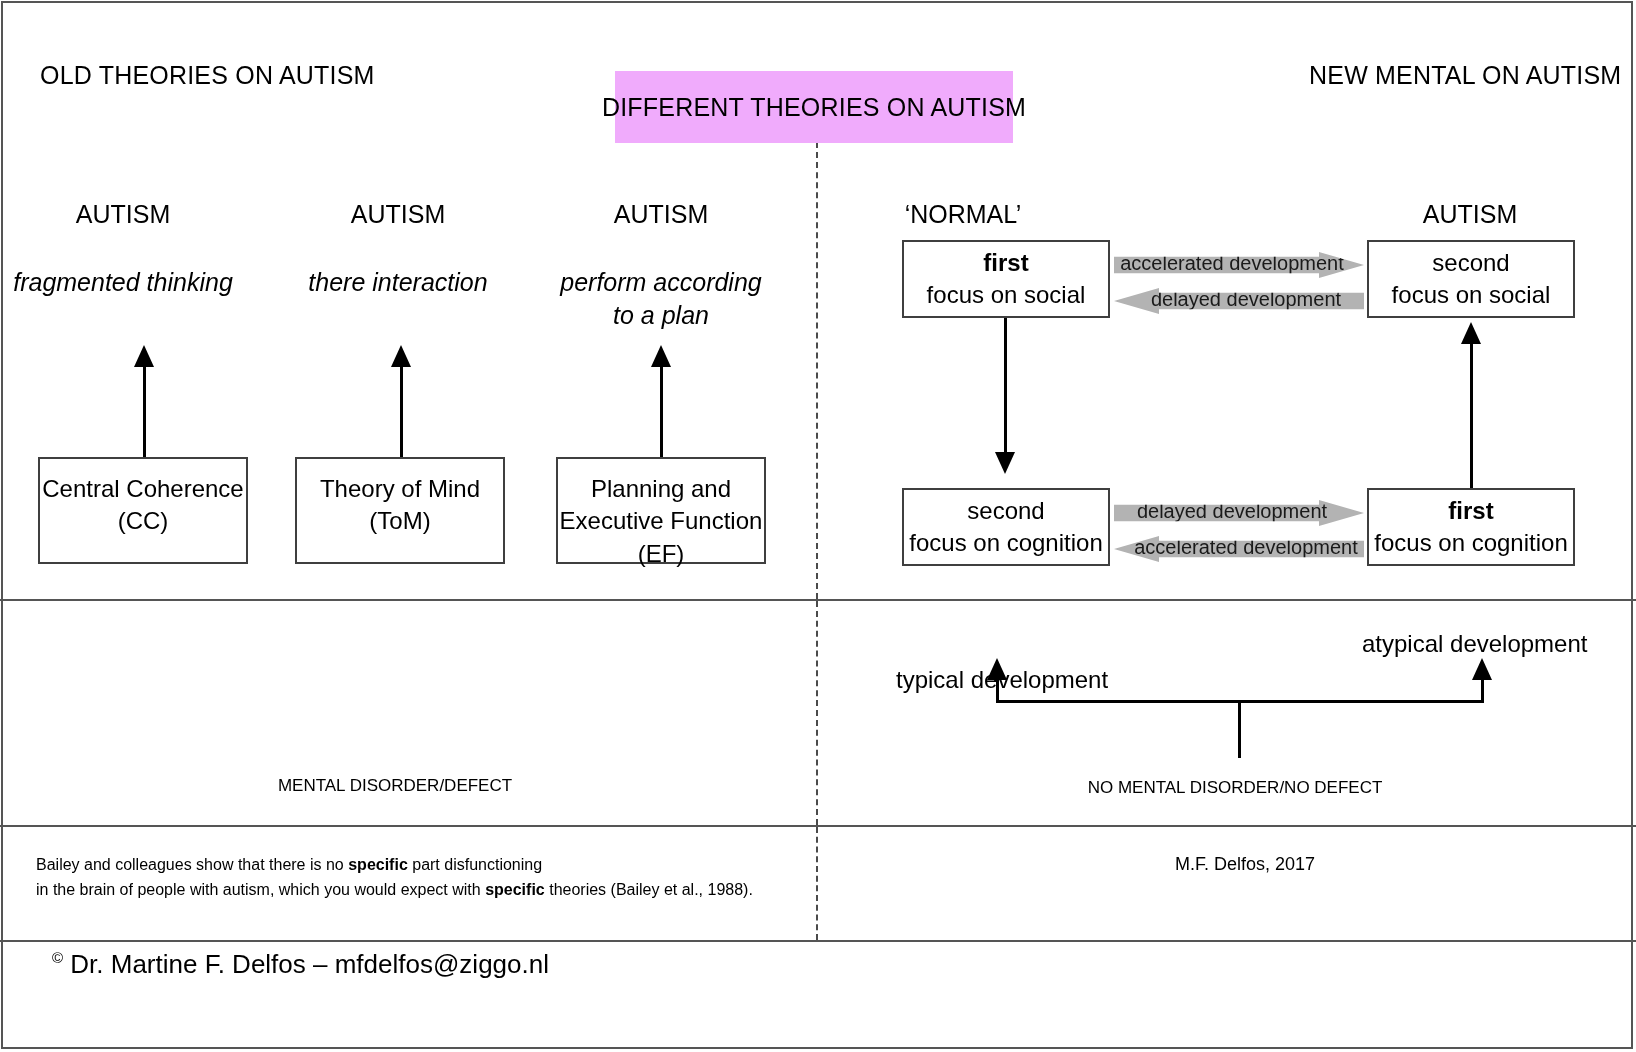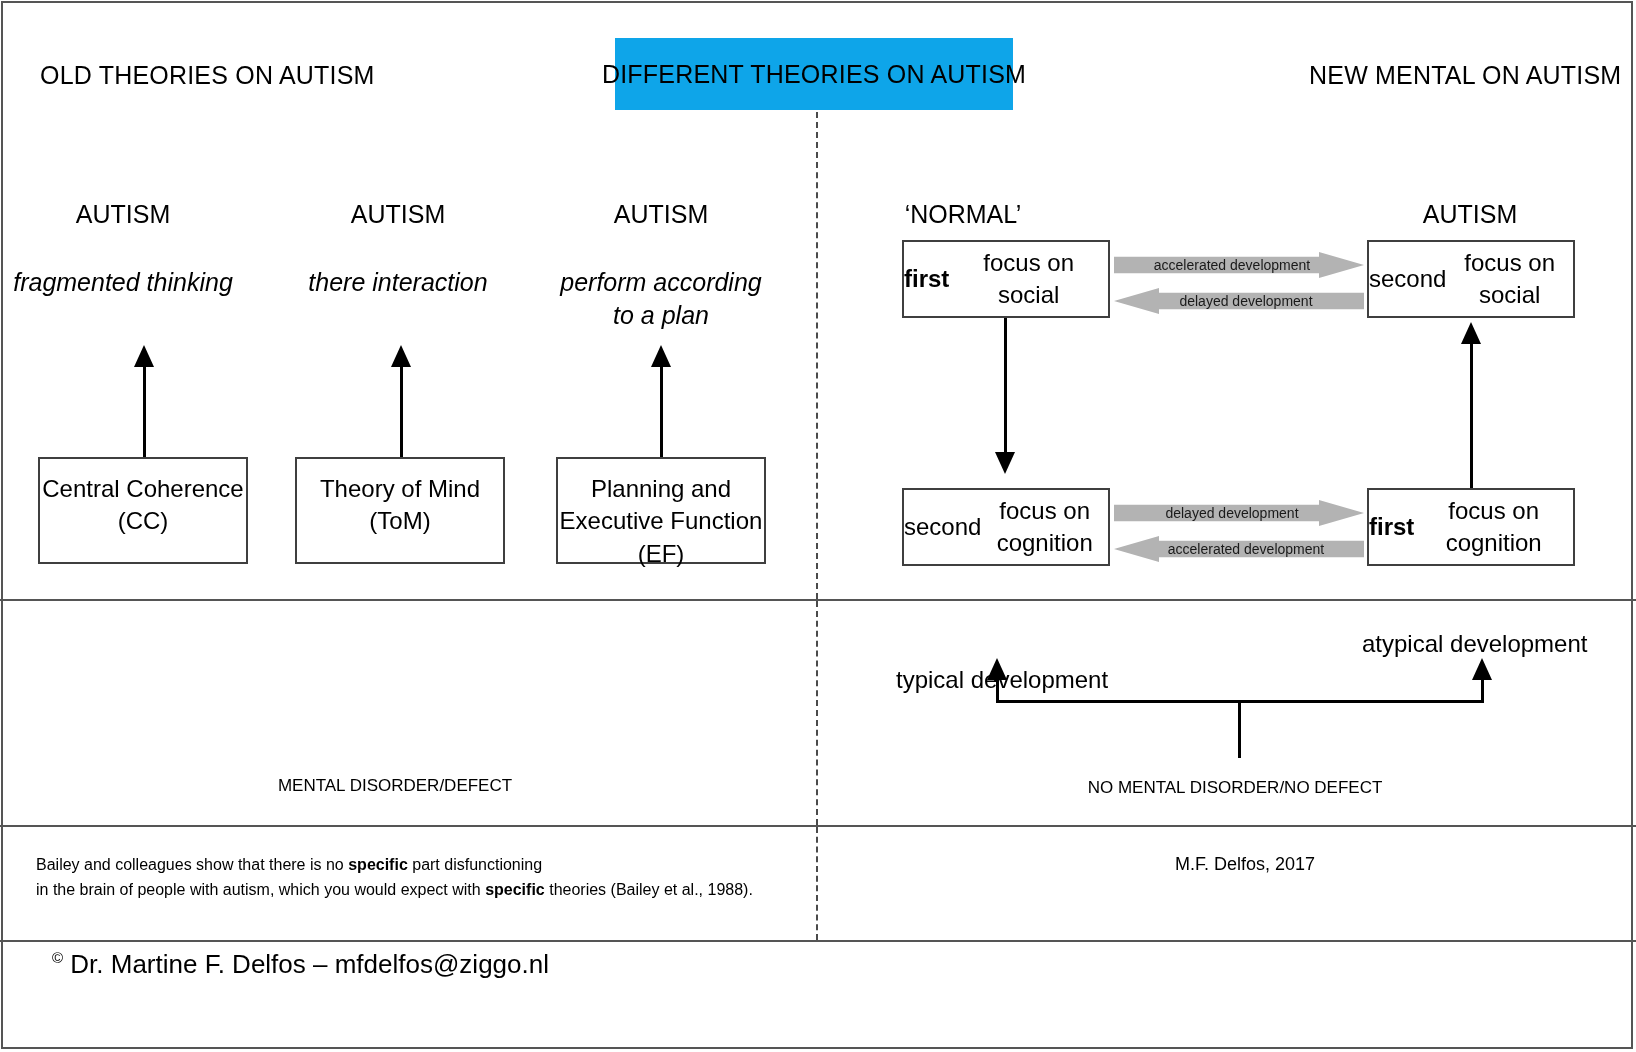--- a/index.html
+++ b/index.html
@@ -41,27 +41,28 @@
   
   .col-heading {
     position: absolute;
     font-size: 25px;
     letter-spacing: 0.2px;
     white-space: nowrap;
     font-family: "Liberation Sans", sans-serif;
   }
   .center-heading-box {
     position: absolute;
-    background: #0ea5e9;
+    background: #f0abfc;
     display: flex;
     align-items: center;
     justify-content: center;
     font-size: 25px;
     letter-spacing: 0.2px;
     white-space: nowrap;
+    margin-top: 33px;
   }
 
   
   .autism-label {
     position: absolute;
     font-size: 25px;
     text-align: center;
     white-space: nowrap;
   }
   .italic-desc {
@@ -87,21 +88,21 @@
     padding-top: 14px;
   }
 
   
   .dev-box {
     position: absolute;
     border: 2px solid #3f3f3f;
     background: #ffffff;
     box-sizing: border-box;
     display: flex;
-    flex-direction: row;
+    flex-direction: column;
     align-items: center;
     justify-content: center;
     text-align: center;
     font-size: 24px;
     line-height: 1.35;
   }
   .dev-box .b { font-weight: bold; }
 
   
   .arrow-shaft {
@@ -117,23 +118,22 @@
   }
   .arrow-head-up { border-bottom: 22px solid #000000; }
   .arrow-head-down { border-top: 22px solid #000000; }
   .h-shaft { position: absolute; background: #000000; height: 3px; }
 
   
   .block-arrow {
     position: absolute;
     background: #b3b3b3;
     display: flex;
-    align-items: center;
     justify-content: center;
-    font-size: 14px;
+    font-size: 20px;
     color: #1a1a1a;
     white-space: nowrap;
   }
   .block-arrow.right {
     clip-path: polygon(0 18%, 82% 18%, 82% 0, 100% 50%, 82% 100%, 82% 82%, 0 82%);
   }
   .block-arrow.left {
     clip-path: polygon(100% 18%, 18% 18%, 18% 0, 0 50%, 18% 100%, 18% 82%, 100% 82%);
   }
   .block-arrow span { display: block; }

